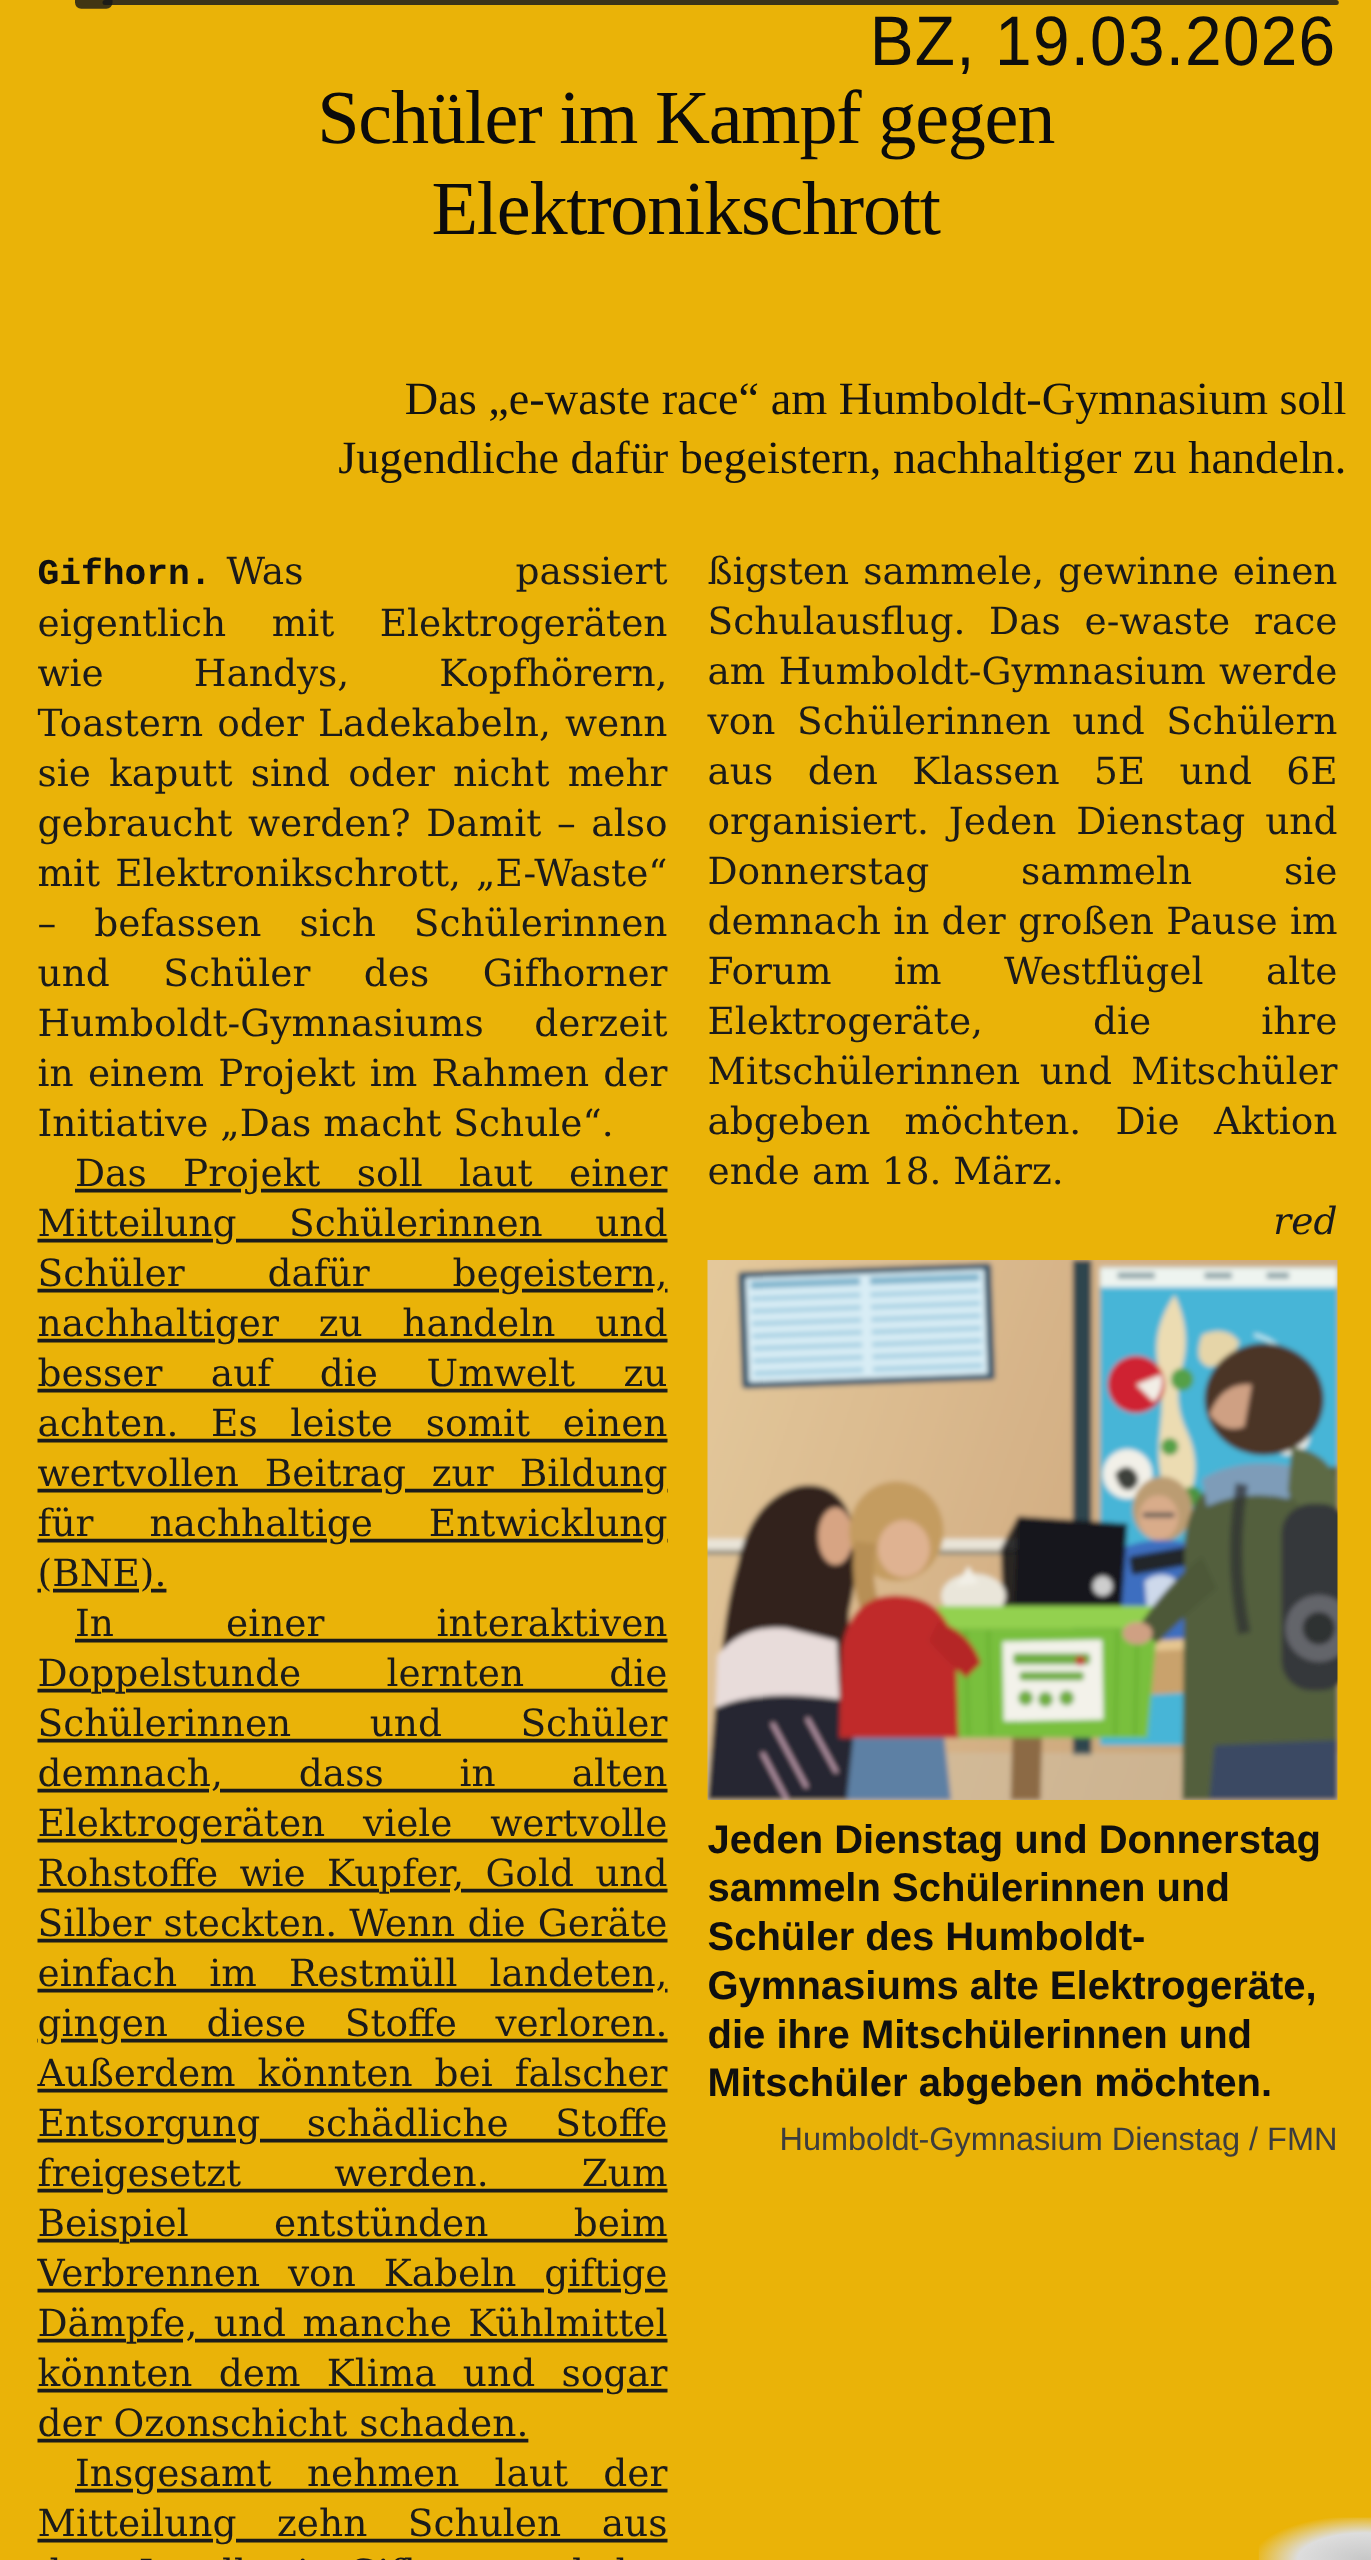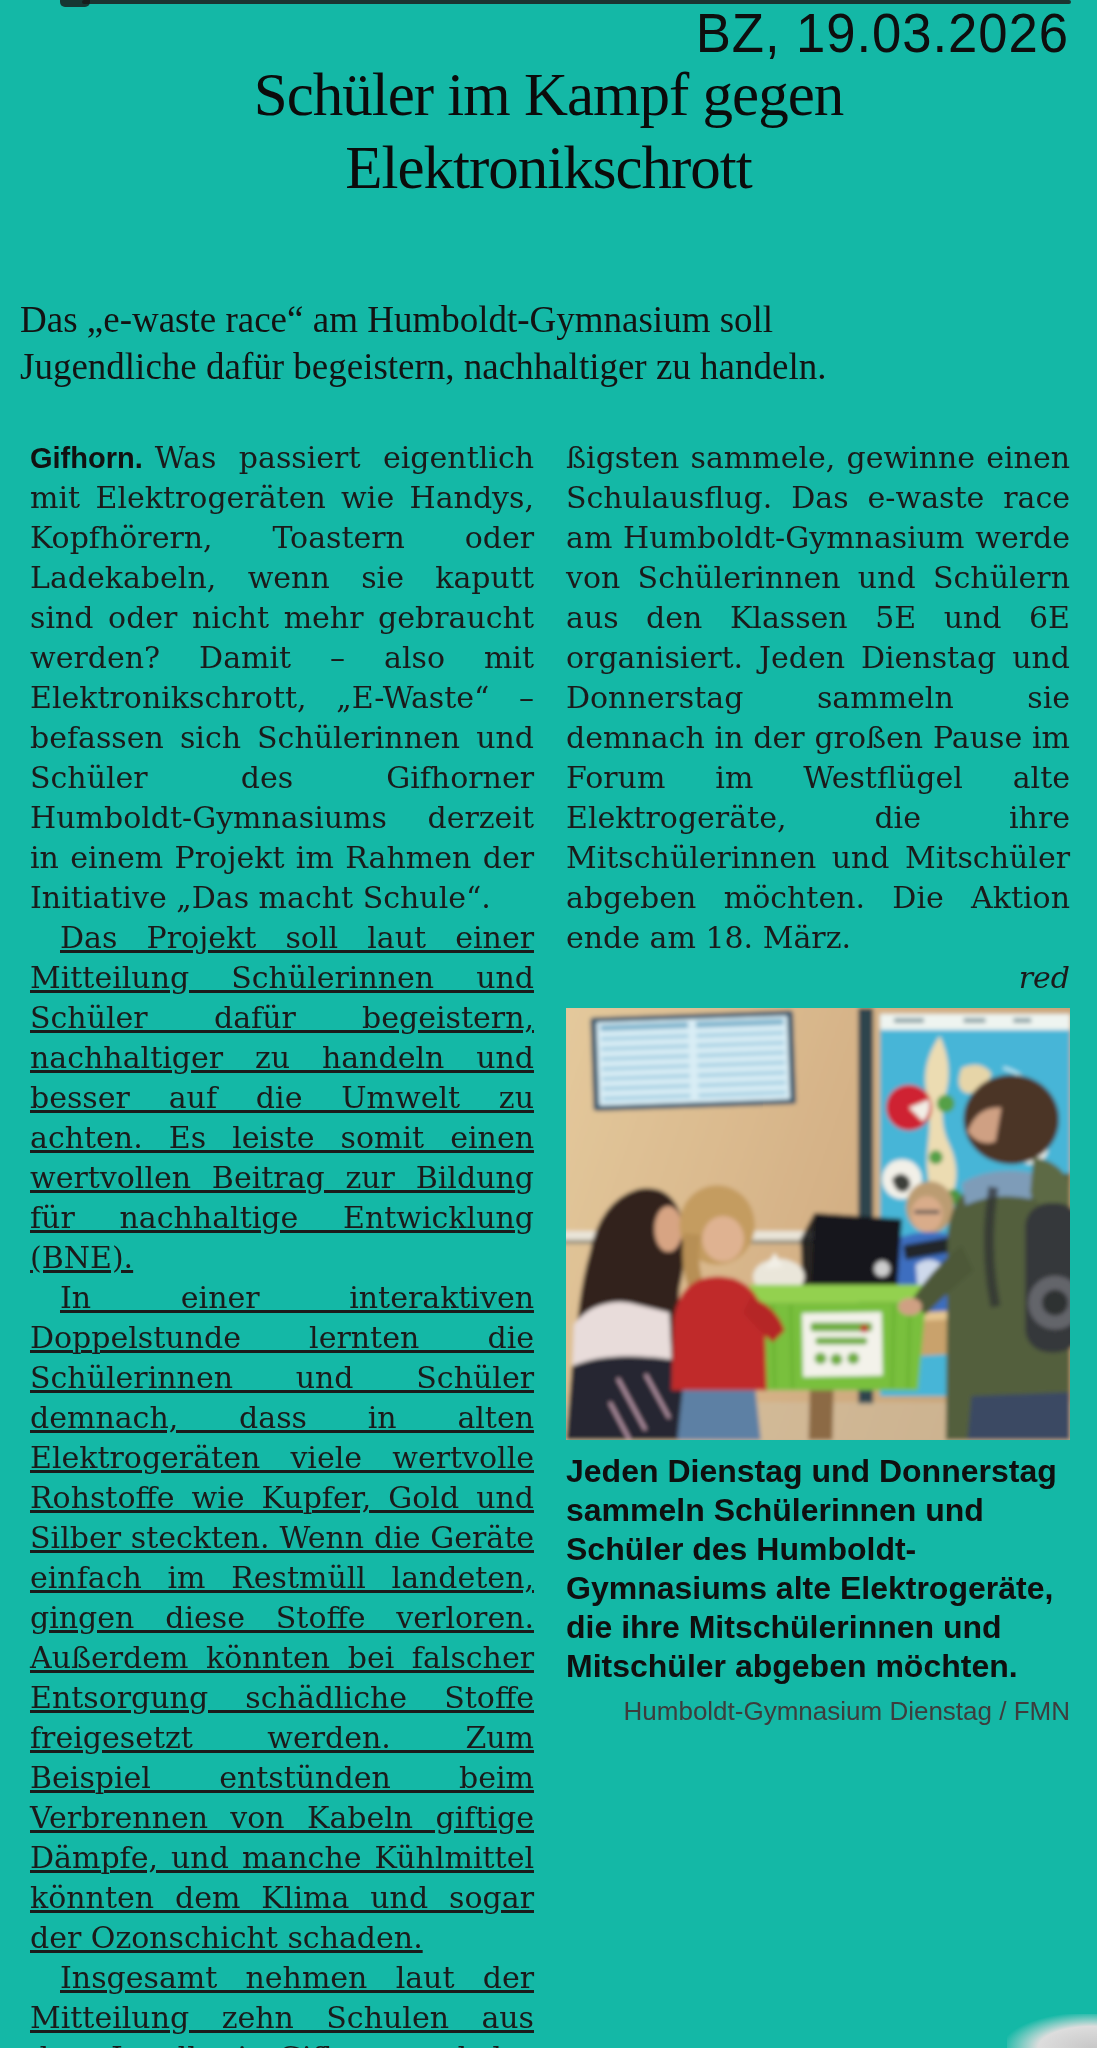--- a/index.html
+++ b/index.html
@@ -1,20 +1,20 @@
 <!DOCTYPE html>
 <html lang="de"><head>
 <meta charset="utf-8">
 <style>
   html, body { margin: 0; padding: 0; background: #ffffff; }
   .page {
     position: relative;
     width: 1097px;
     height: 2048px;
-    background: #14b8a6;
+    background: #eab308;
     overflow: hidden;
     font-family: "DejaVu Serif", "Liberation Serif", serif;
     color: #1b1b1b;
   }
 
   
   .artifact-top-line {
     position: absolute; top: 0; left: 82px; right: 26px; height: 4px;
     background: #1c1c1c; opacity: .85; border-radius: 2px;
   }
@@ -39,42 +39,42 @@
     position: absolute; top: 58px; left: 20px; right: 20px;
     margin: 0; text-align: center;
     font-family: "Liberation Serif", serif;
     font-weight: 400; font-size: 61px; line-height: 1.2;
     letter-spacing: -1px; color: #0b0b0b;
     white-space: pre-line;
   }
 
   .subhead {
     position: absolute; top: 296px; left: 20px; right: 20px;
-    text-align: left;
+    text-align: right;
     font-family: "Liberation Serif", serif;
     font-size: 37px; line-height: 1.28; color: #131313;
     white-space: pre-line;
   }
 
   .columns {
     position: absolute; top: 438px; left: 30px; right: 27px;
     display: flex; gap: 32px;
   }
   .col { flex: 1 1 0; min-width: 0; }
 
   .par {
     margin: 0;
     font-size: 30px; line-height: 40px;
     text-align: justify;
     hyphens: auto; -webkit-hyphens: auto;
     color: #1b1b1b;
   }
   .par.indent { text-indent: 30px; text-decoration: underline; }
   .lede {
-    font-family: Liberation Sans, sans-serif;
+    font-family: Liberation Mono, monospace;
     font-weight: 700; font-size: 29px;
     margin-right: 12px; color: #111;
   }
   .par.author { font-style: italic; text-align: right; }
 
   figure.photo-figure { margin: 10px 0 0 0; }
   svg.photo { display: block; width: 100%; height: 432px; }
 
   figcaption.photo-caption {
     margin-top: 12px;

